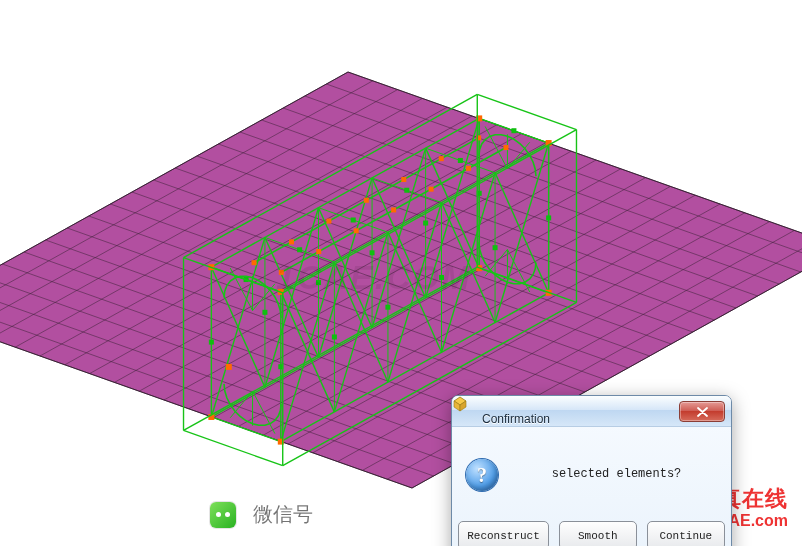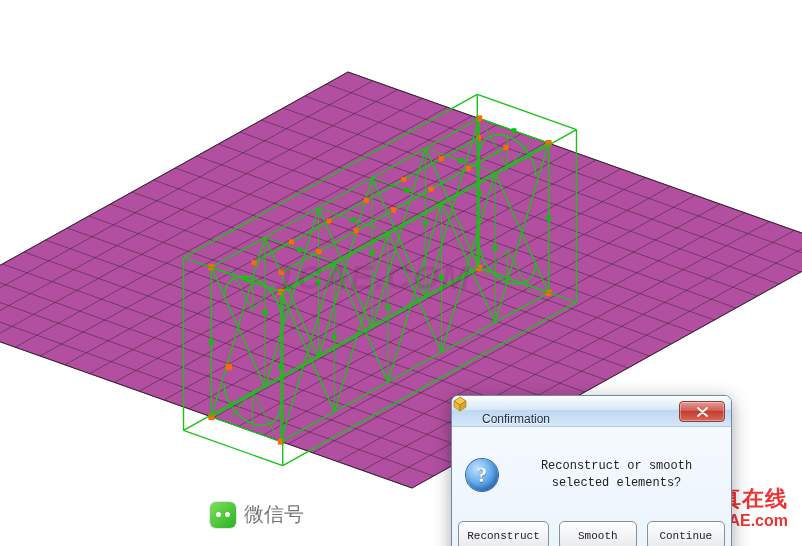--- a/index.html
+++ b/index.html
@@ -18,21 +18,21 @@
   .qicon span{color:#fff;font-weight:bold;font-family:Georgia,serif;font-size:20px;text-shadow:0 1px 1px rgba(0,0,0,.4)}
   .msg{font-family:"Courier New",monospace;font-size:12px;color:#222;line-height:1.45;text-align:center;flex:1}
   .btnrow{display:flex;justify-content:center;gap:10px;padding:6px 0 14px 0}
   .btn{min-width:78px;height:29px;font-family:"Courier New",monospace;font-size:11px;color:#222;background:linear-gradient(#fefefe,#e7e9ec);border:1px solid #8a9099;border-radius:5px;cursor:pointer;padding:0 8px}
 
   
   .wm-center{position:absolute;left:276px;top:260px;font:italic 700 34px/1 Arial;color:rgba(0,0,0,.08);letter-spacing:2px;pointer-events:none}
   .wm-right{position:absolute;right:14px;bottom:16px;text-align:right;pointer-events:none}
   .wm-right .l1{font:700 22px/1.1 "Microsoft YaHei","SimHei",sans-serif;color:#e33;letter-spacing:1px}
   .wm-right .l2{font:700 16px/1.2 Arial;color:#e33}
-  .wm-bottom{position:absolute;left:210px;bottom:18px;display:flex;align-items:center;gap:8px;color:rgba(0,0,0,.55);font:500 20px "Microsoft YaHei",sans-serif;pointer-events:none}
+  .wm-bottom{position:absolute;left:210px;bottom:18px;display:flex;align-items:center;gap:17px;color:rgba(0,0,0,.55);font:500 20px "Microsoft YaHei",sans-serif;pointer-events:none}
   .wm-bottom .wc{width:26px;height:26px;border-radius:6px;background:linear-gradient(135deg,#7ee05a,#29b222);position:relative;box-shadow:0 0 0 1px rgba(0,0,0,.1)}
   .wm-bottom .wc::before,.wm-bottom .wc::after{content:"";position:absolute;width:5px;height:5px;background:#fff;border-radius:50%}
   .wm-bottom .wc::before{left:6px;top:10px}
   .wm-bottom .wc::after{right:6px;top:10px}
   .ghost{color:rgba(0,0,0,.35);font-size:18px;letter-spacing:1px}
 </style>
 </head>
 <body>
 
 <div class="stage">
@@ -228,21 +228,20 @@
         <svg width="11" height="10" viewBox="0 0 11 10">
             <path d="M1 1 L10 9 M10 1 L1 9" stroke="#fff" stroke-width="1.8" stroke-linecap="round"></path>
           </svg>
       </div>
     </div>
     <div class="body">
       <div class="qicon">
           <span>?</span>
         </div>
       <div class="msg">
-        <div>Reconstruct or smooth</div>
         <div>selected elements?</div>
       </div>
     </div>
     <div class="btnrow">
       <button class="btn">Reconstruct</button>
       <button class="btn">Smooth</button>
       <button class="btn">Continue</button>
     </div>
   </div>
 </div>

